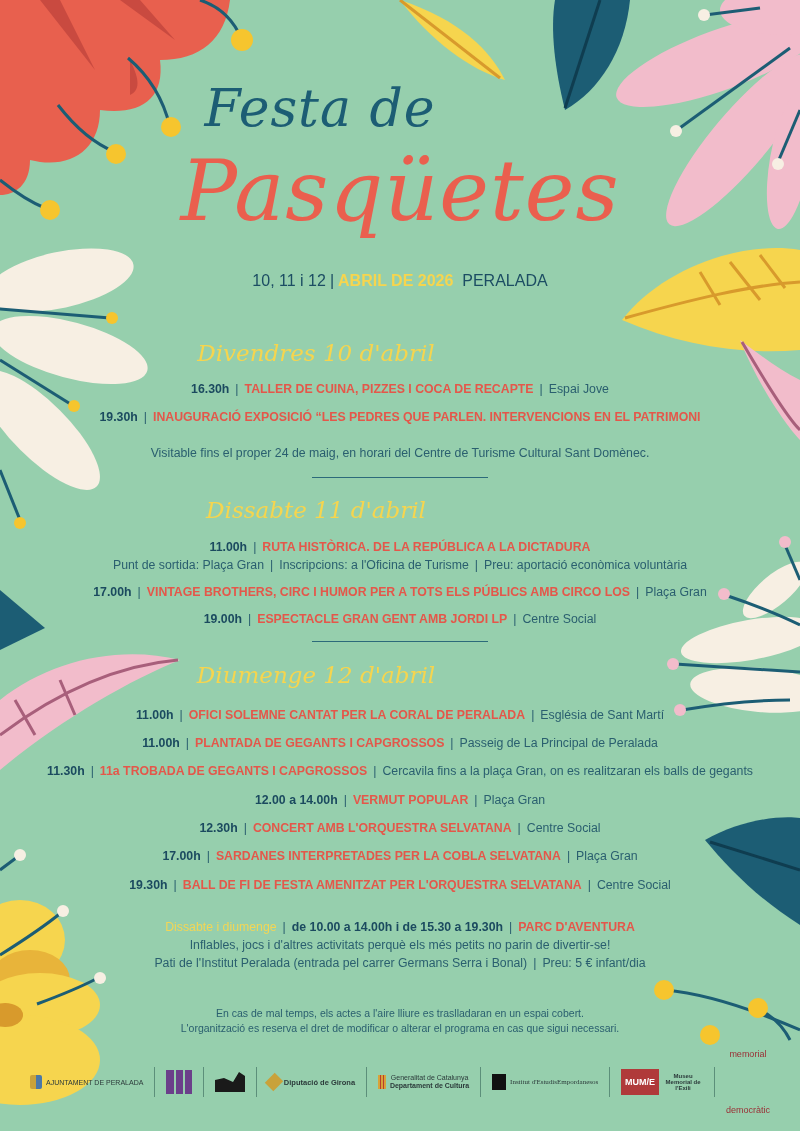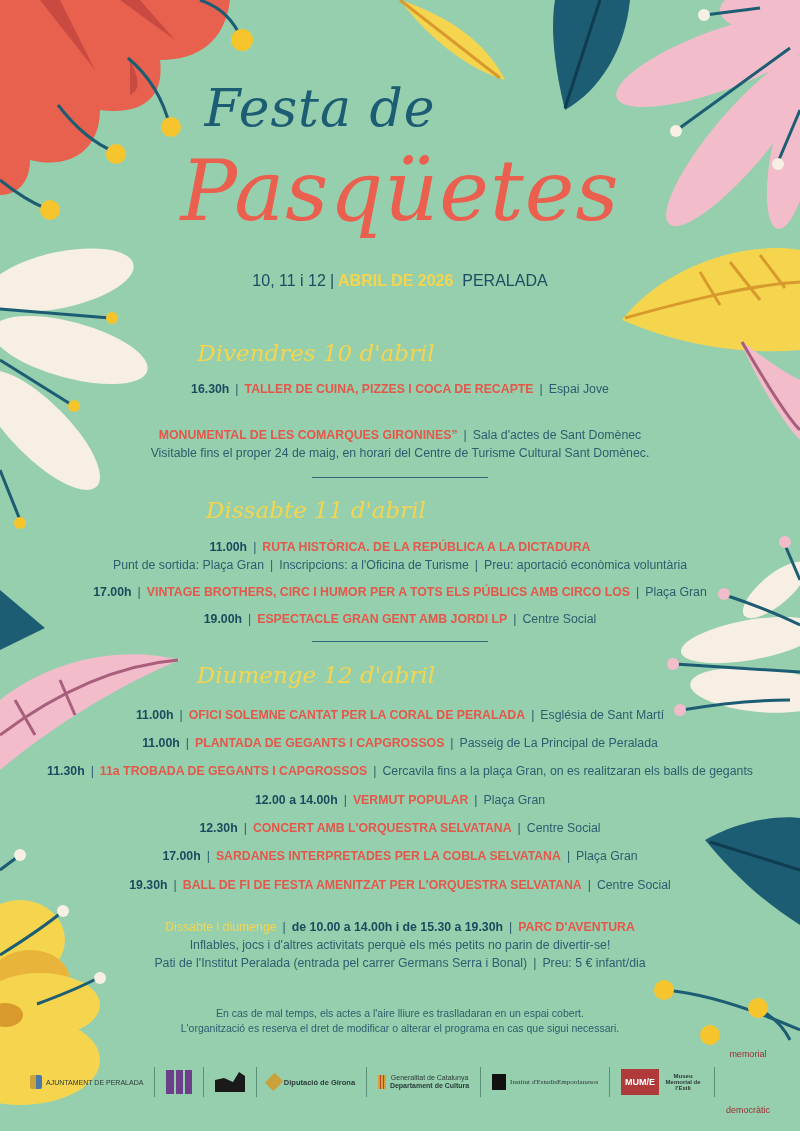--- a/index.html
+++ b/index.html
@@ -143,22 +143,22 @@
   <div class="title1">Festa de</div>
   <div class="title2">Pasqüetes</div>
   <div class="dateline">
     <span>10, 11 i 12</span><span class="sep">|</span><span class="yel">ABRIL DE 2026</span>&nbsp;&nbsp;<span>PERALADA</span>
   </div>
 
   <div class="dayhead" style="top:340px">Divendres 10 d'abril</div>
   <div class="row" style="top:380px">
     <span class="t">16.30h</span><span class="bar">|</span><span class="e">TALLER DE CUINA, PIZZES I COCA DE RECAPTE</span><span class="bar">|</span><span class="p">Espai Jove</span>
   </div>
-  <div class="row" style="top:426px">
-    <span class="e">MONUMENTAL DE LES COMARQUES GIRONINES”</span><span class="bar">|</span><span class="p">Sala d'actes de Sant Domènec</span>
+  <div class="row" style="top:408px">
+    <span class="t">19.30h</span><span class="bar">|</span><span class="e">INAUGURACIÓ EXPOSICIÓ “LES PEDRES QUE PARLEN. INTERVENCIONS EN EL PATRIMONI</span>
   </div>
   <div class="row" style="top:444px">
     <span class="p">Visitable fins el proper 24 de maig, en horari del Centre de Turisme Cultural Sant Domènec.</span>
   </div>
   <div class="divider" style="top:477px"></div>
 
   <div class="dayhead" style="top:497px">Dissabte 11 d'abril</div>
   <div class="row" style="top:538px">
     <span class="t">11.00h</span><span class="bar">|</span><span class="e">RUTA HISTÒRICA. DE LA REPÚBLICA A LA DICTADURA</span>
   </div>

